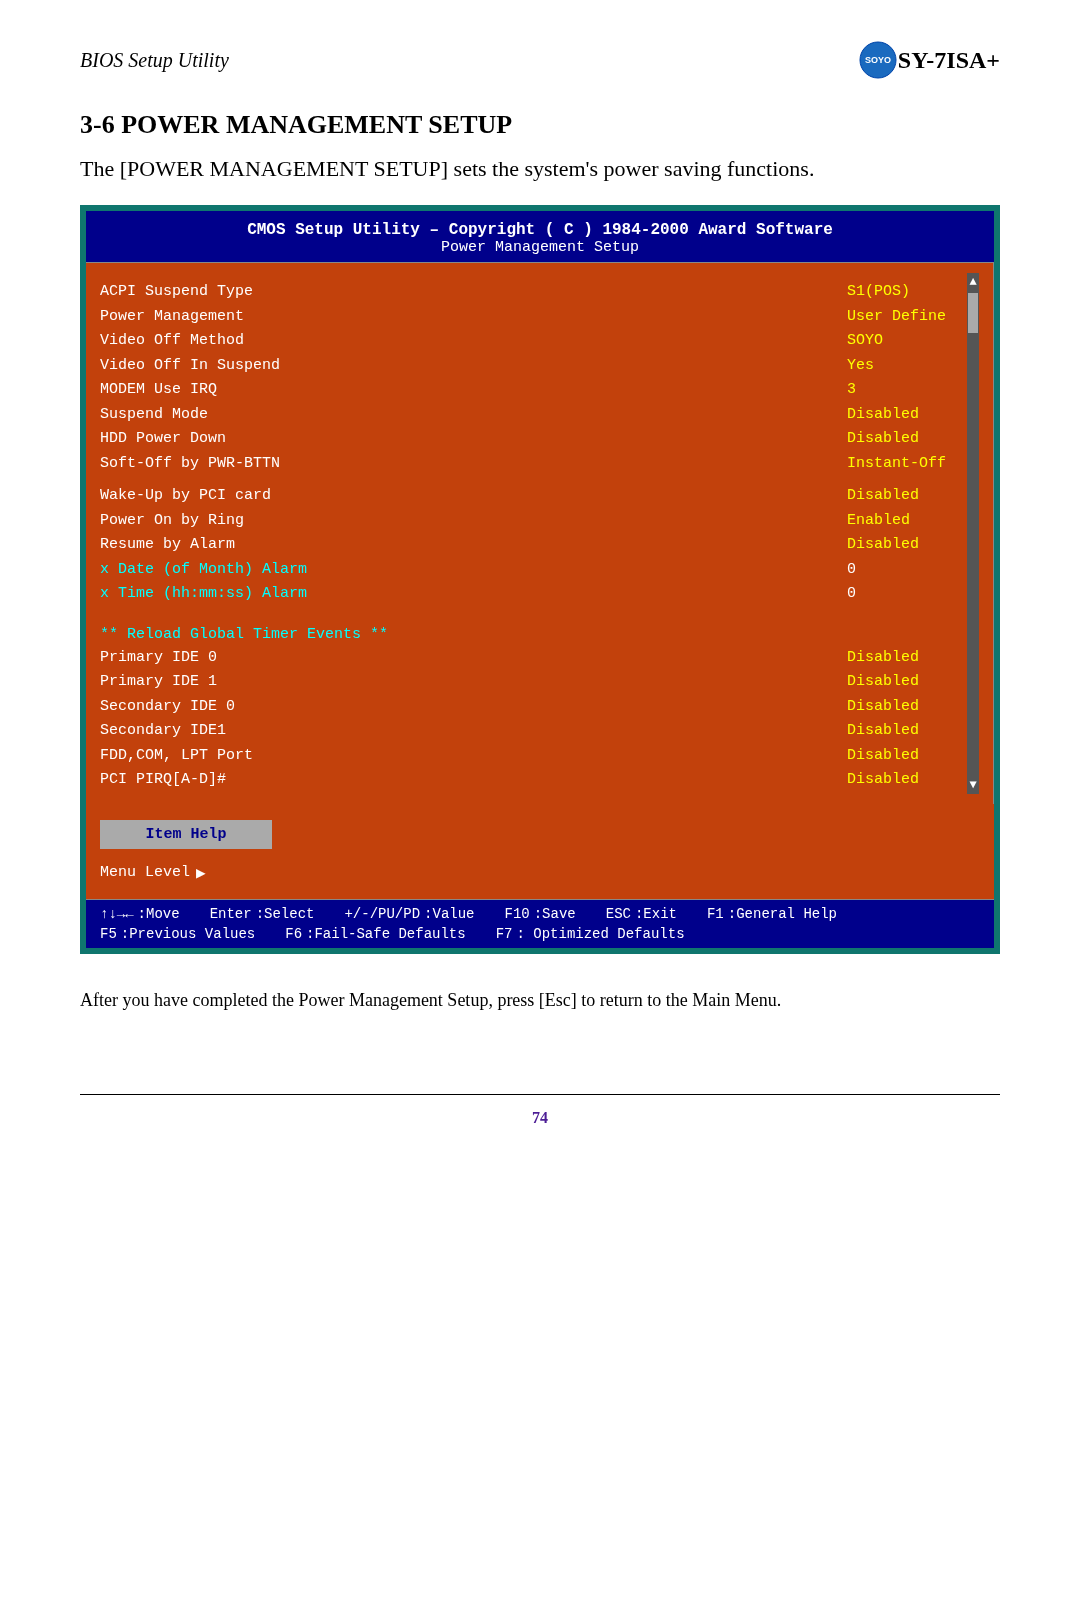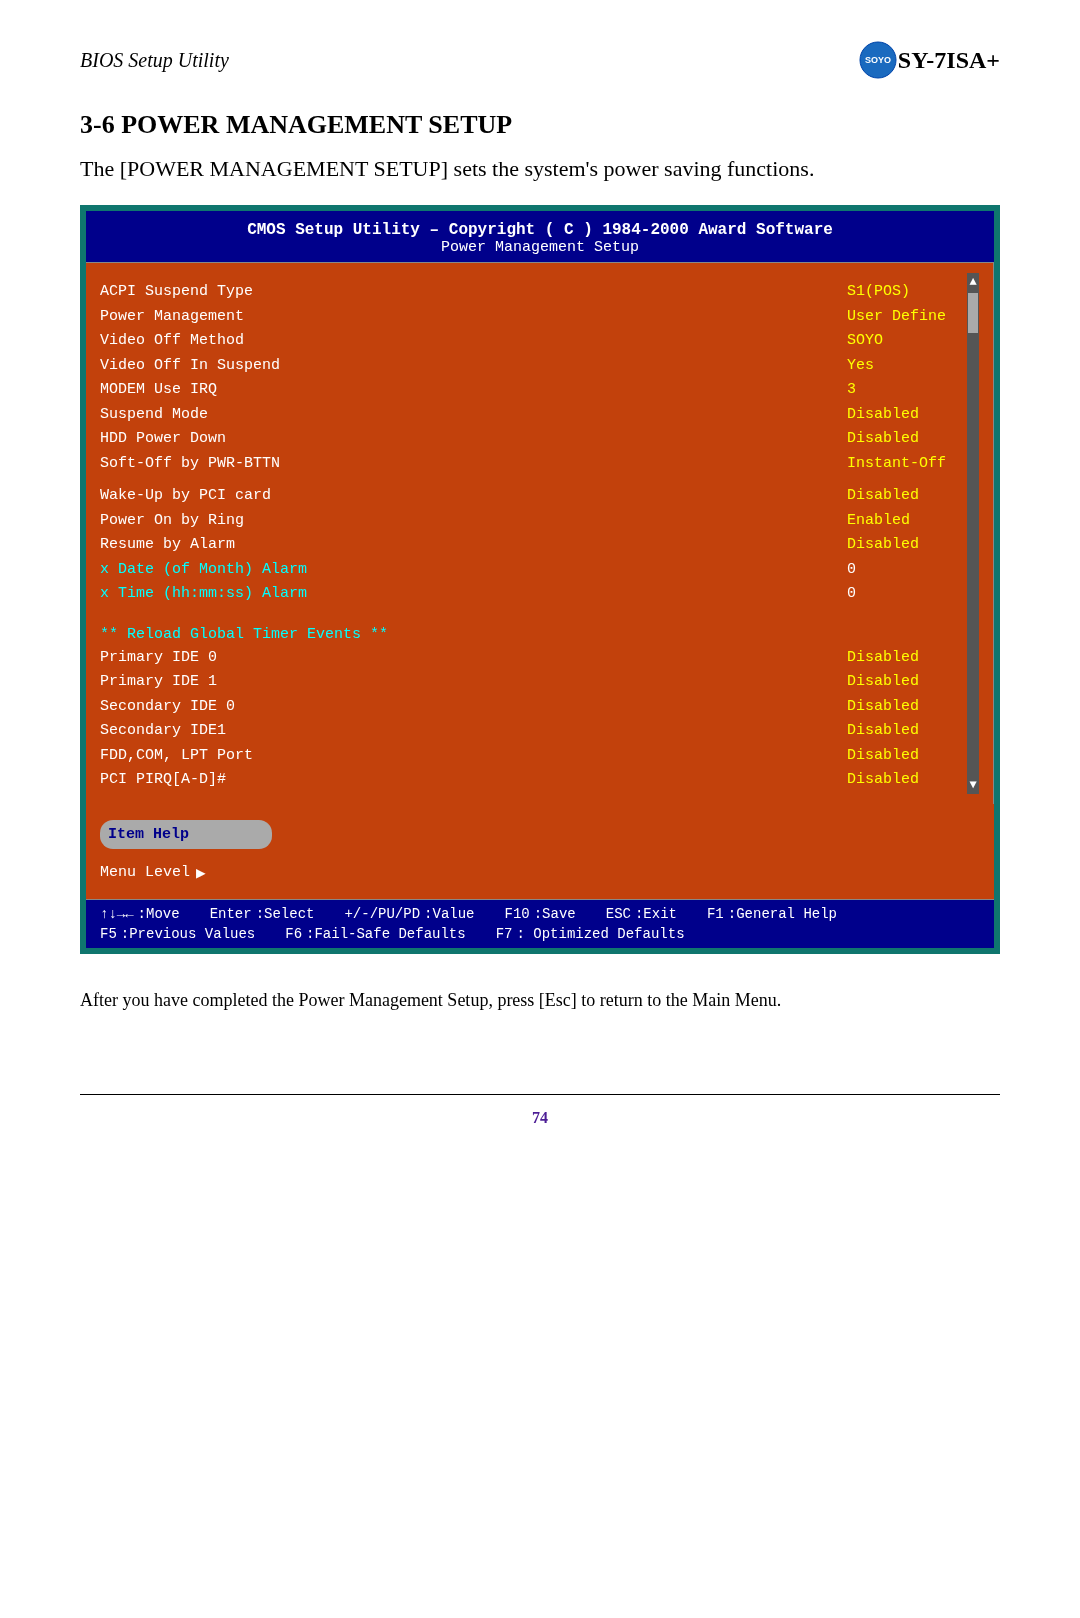--- a/index.html
+++ b/index.html
@@ -132,25 +132,25 @@
       font-weight: normal;
     }
 
     .bios-separator {
       height: 8px;
     }
 
     .sidebar-item-help {
       background: #aaaaaa;
       color: #00008b;
+      text-align: center;
       padding: 6px 8px;
       font-weight: bold;
       font-size: 15px;
       margin-bottom: 14px;
-      border-radius: 13px;
     }
 
     .sidebar-menu-level {
       color: #ffffff;
       display: flex;
       align-items: center;
       gap: 6px;
       font-size: 15px;
     }
 

